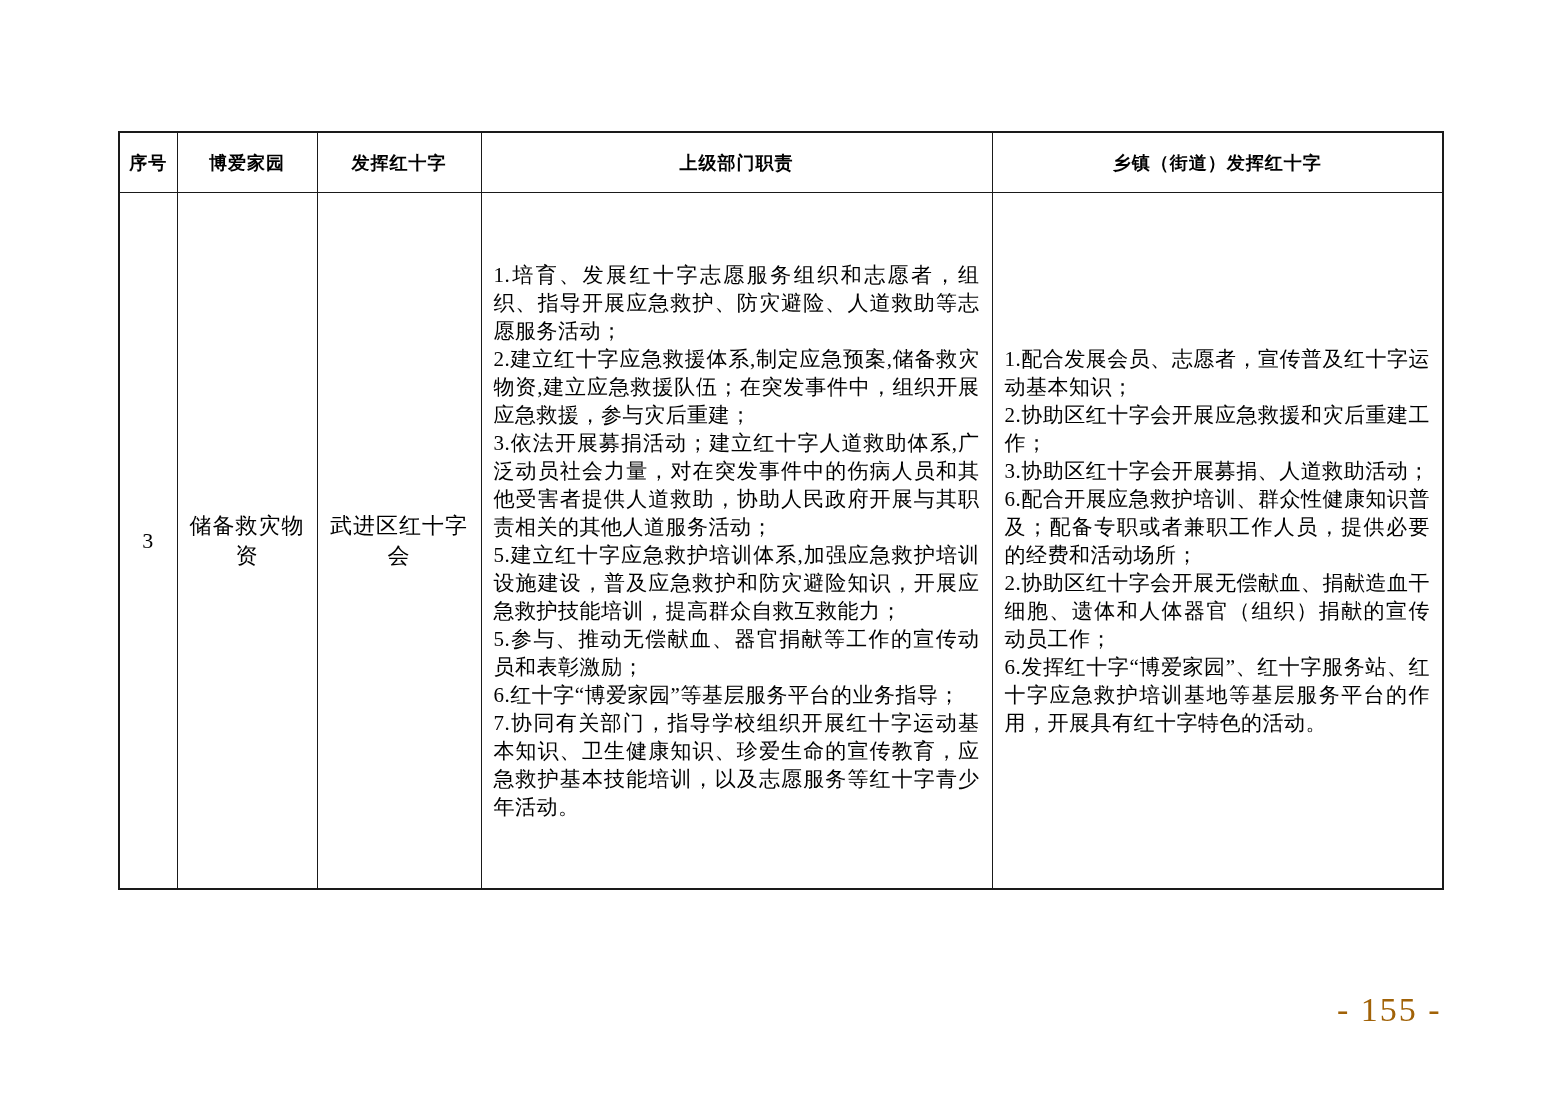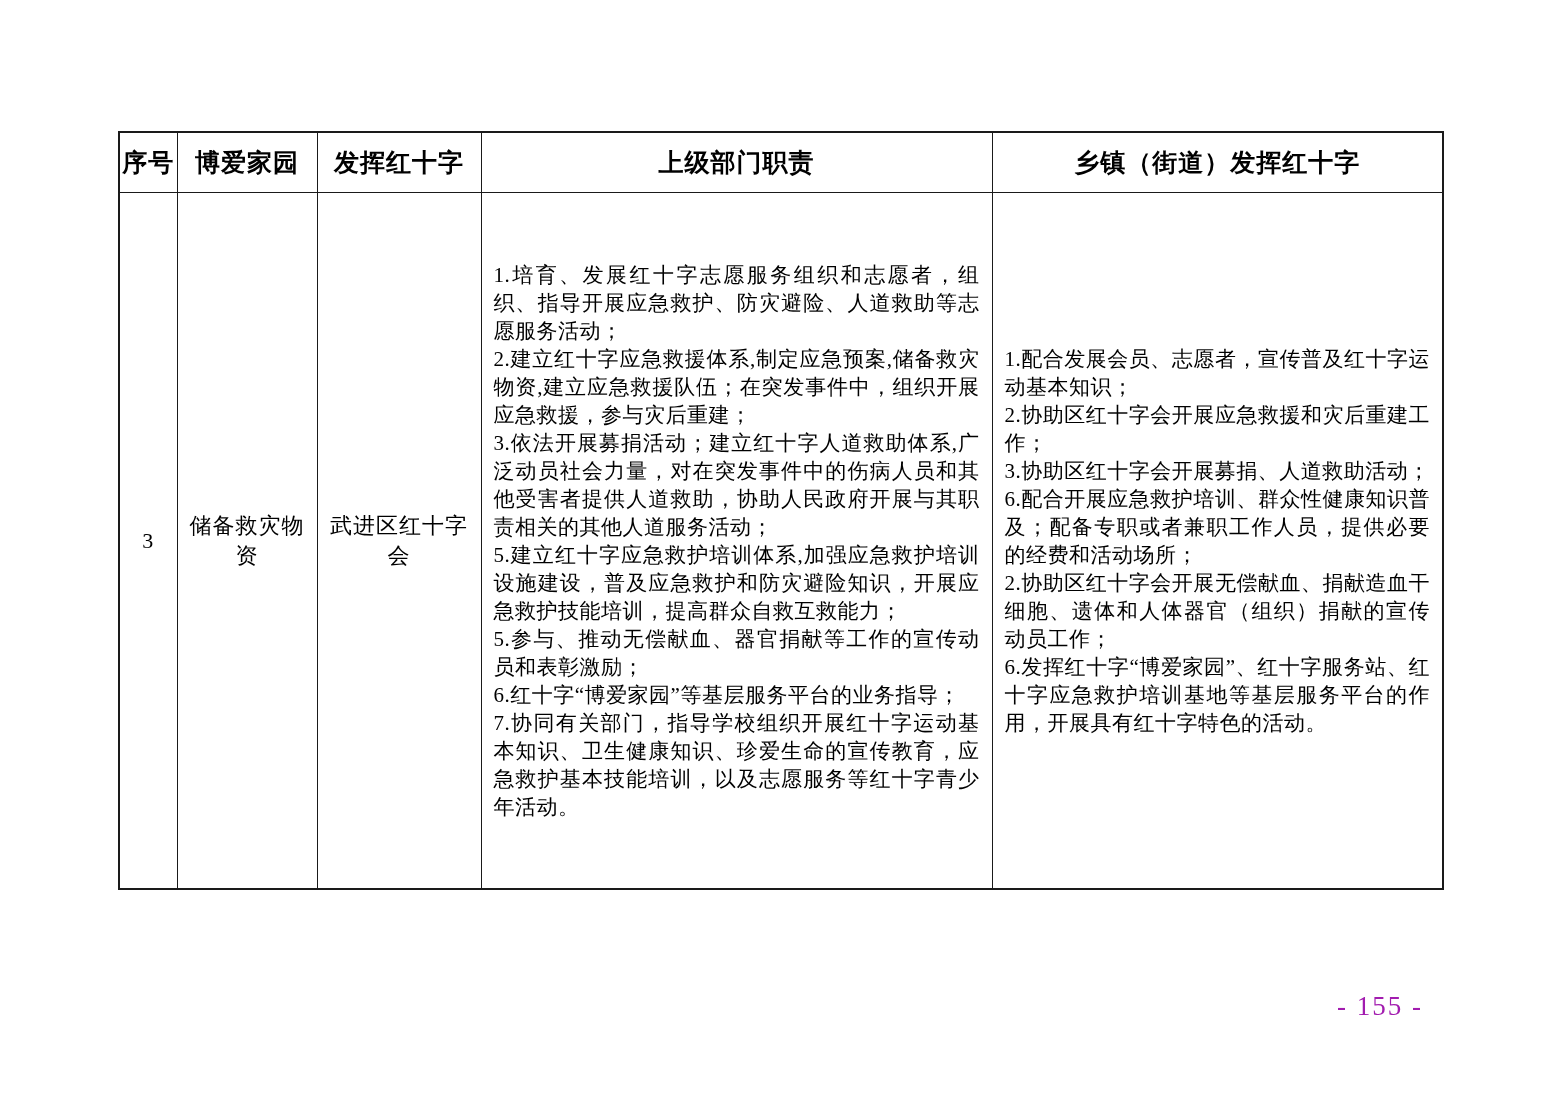--- a/index.html
+++ b/index.html
@@ -27,21 +27,21 @@
   table.resp-table th,
   table.resp-table td {
     border: 1px solid #1a1a1a;
     background: #ffffff;
     overflow: hidden;
   }
   table.resp-table th {
     height: 57px;
     font-family: "Liberation Sans", "DejaVu Sans", sans-serif;
     font-weight: bold;
-    font-size: 25px;
+    font-size: 18px;
     color: #000000;
     text-align: center;
     vertical-align: middle;
     letter-spacing: 1px;
   }
   table.resp-table td {
     height: 695px;
     vertical-align: middle;
     color: #000000;
   }
@@ -61,22 +61,22 @@
     text-align: justify;
     text-justify: inter-character;
     letter-spacing: 0.5px;
     word-break: break-all;
   }
   .page-number {
     position: absolute;
     left: 1337px;
     top: 991px;
     font-family: "Liberation Serif", "DejaVu Serif", serif;
-    font-size: 27px;
-    color: #a21caf;
+    font-size: 34px;
+    color: #a16207;
     letter-spacing: 2px;
     white-space: nowrap;
   }
 </style>
 </head>
 <body>
 
 <div class="page">
 
   <table class="resp-table">

